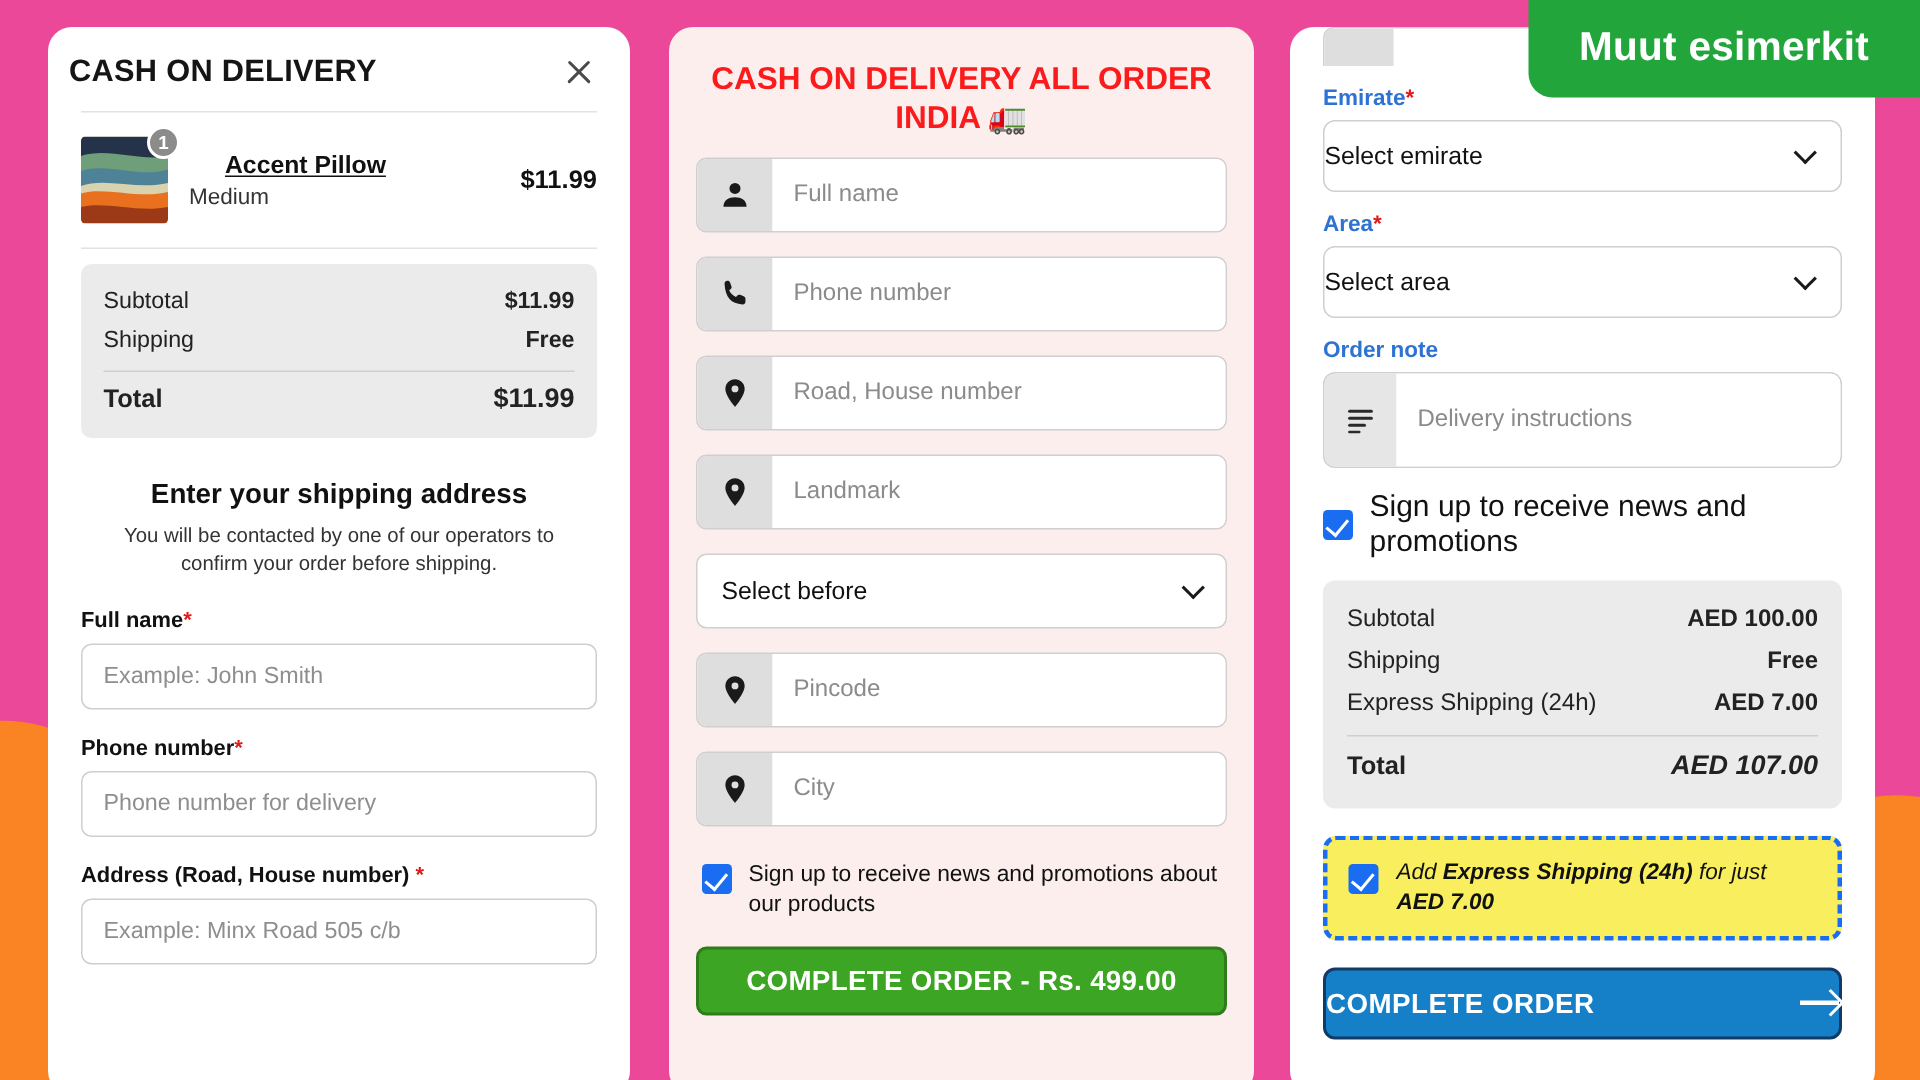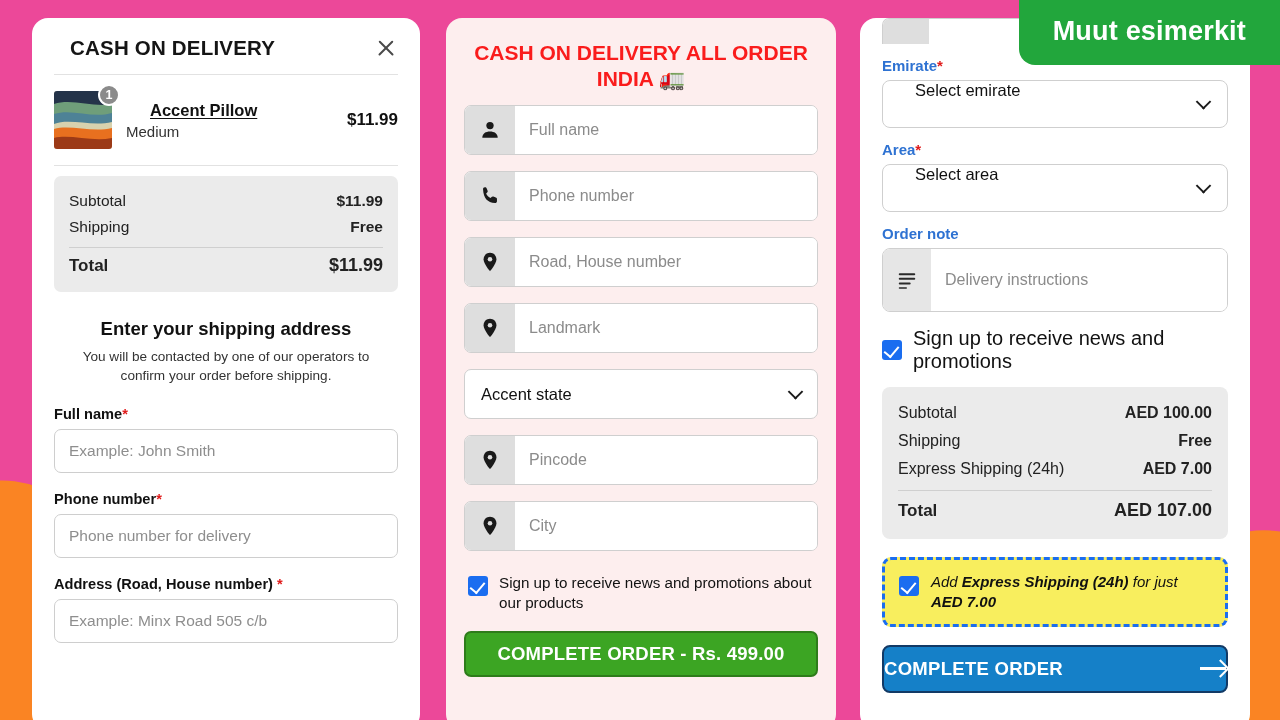--- a/index.html
+++ b/index.html
@@ -71,21 +71,21 @@
     top: 18px;
     border-radius: 16px;
     overflow: hidden;
     z-index: 10;
   }
   #card-left   { left: 32px;  width: 388px; height: 712px; background: #fff; }
   #card-mid    { left: 446px; width: 390px; height: 712px; background: #FDEEEE; }
   #card-right  { left: 860px; width: 390px; height: 712px; background: #fff; }
   .l-head {
     display: flex; align-items: center; justify-content: space-between;
-    padding: 18px 22px 14px 38px;
+    padding: 18px 22px 14px 14px;
   }
   .l-title {
     font-size: 20.5px; font-weight: bold; color: #151515;
     letter-spacing: .2px;
   }
   .x-ico {
     width: 24px; height: 24px; position: relative; cursor: pointer;
     flex: 0 0 auto;
   }
   .x-ico:before, .x-ico:after {
@@ -228,21 +228,21 @@
     border-radius: 7px 7px 0 0; overflow: hidden; background: #fff;
   }
   .r-stub .sb { width: 46px; background: #dedede; }
   .r-label {
     font-size: 15px; font-weight: bold; color: #2E72D2;
     margin: 13px 0 6px 0;
   }
   .r-select {
     position: relative; height: 48px;
     border: 1px solid #cfcfcf; border-radius: 8px; background: #fff;
-    display: flex; padding: 0 32px;
+    display: flex; align-items: center; padding: 0 0;
     font-size: 16.5px; color: #111; cursor: pointer;
   }
   .r-select .chev { right: 18px; border-color: #1a1a1a; }
   .r-note {
     display: flex; align-items: stretch; height: 64px;
     border: 1px solid #cfcfcf; border-radius: 8px; overflow: hidden; background: #fff;
   }
   .r-note .ico-box {
     width: 48px; flex: 0 0 48px; background: #e6e6e6;
     display: flex; align-items: center; justify-content: center;
@@ -258,21 +258,21 @@
     margin: 15px 0 14px 0;
   }
   .r-check .cbox { margin-top: 0; }
   .r-check-lbl { font-size: 20px; color: #111; }
   .r-totals {
     background: #ebebeb; border-radius: 8px;
     padding: 12px 16px 13px 16px;
   }
   .r-totals .trow { font-size: 16px; padding: 5px 0; }
   .r-totals .trow.total { font-size: 17px; }
-  .r-totals .trow.total .v { font-size: 18px; }
+  .r-totals .trow.total .v { font-size: 18px; font-style: italic; }
   .upsell {
     margin-top: 18px;
     background: #F8EE5E; border: 3px dashed #1A6DF0;
     border-radius: 9px; padding: 12px 14px;
     display: flex; align-items: flex-start; gap: 12px;
   }
   .upsell .cbox { margin-top: 4px; }
   .upsell-lbl { font-size: 15px; color: #111; line-height: 1.32; font-style: italic; }
   .upsell-lbl b { font-weight: bold; }
   .btn-blue {
@@ -411,21 +411,21 @@
         <div class="ico-box">
           <svg width="22" height="22" viewBox="0 0 24 24">
               <path d="M12 2c-3.9 0-7 3.1-7 7 0 5.2 7 13 7 13s7-7.8 7-13c0-3.9-3.1-7-7-7z" fill="#1a1a1a"></path>
               <circle cx="12" cy="9" r="2.5" fill="#dedede"></circle>
             </svg>
         </div>
         <input type="text" placeholder="Landmark" style="">
       </div>
 
       <div class="m-select">
-        <span>Accent state</span>
+        <span>Select before</span>
         <span class="chev"></span>
       </div>
 
       <div class="ifield">
         <div class="ico-box">
           <svg width="22" height="22" viewBox="0 0 24 24">
               <path d="M12 2c-3.9 0-7 3.1-7 7 0 5.2 7 13 7 13s7-7.8 7-13c0-3.9-3.1-7-7-7z" fill="#1a1a1a"></path>
               <circle cx="12" cy="9" r="2.5" fill="#dedede"></circle>
             </svg>
         </div>

